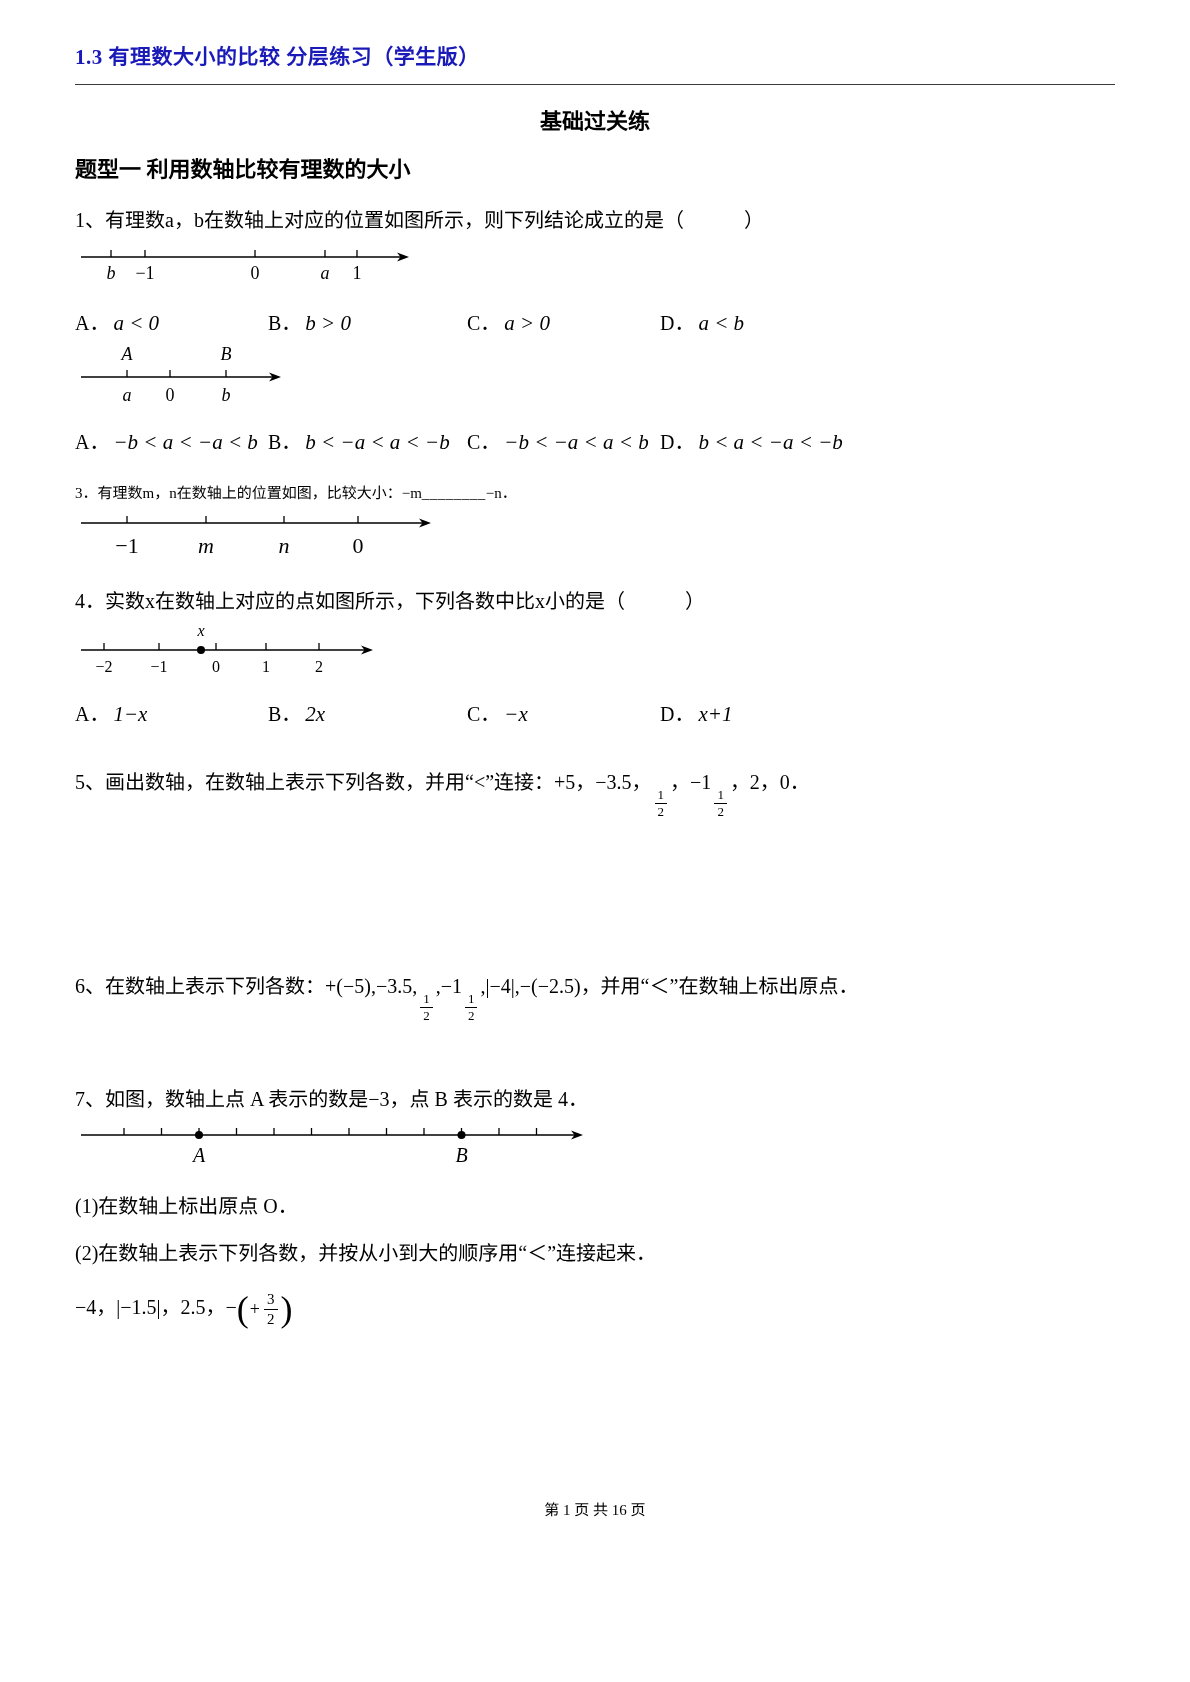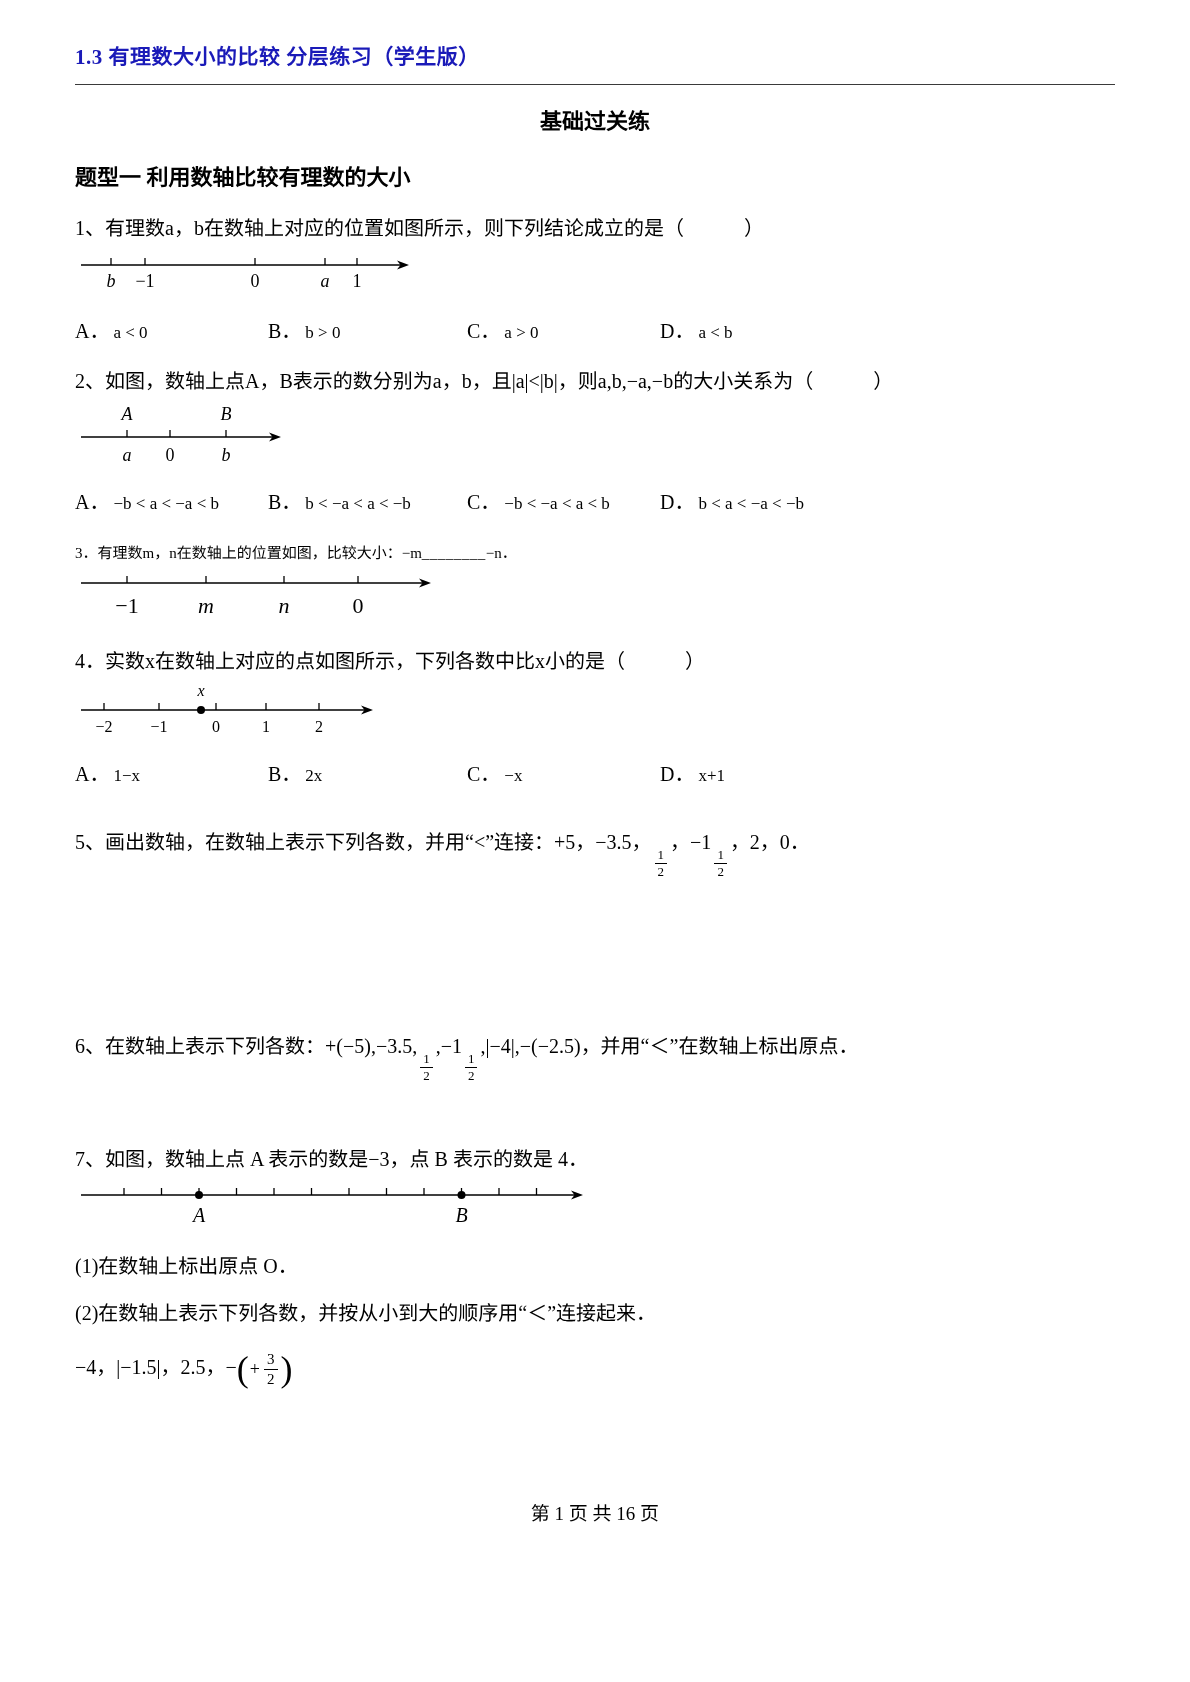--- a/index.html
+++ b/index.html
@@ -9,48 +9,48 @@
     background:#ffffff; color:#000;
     font-family:"Liberation Serif","DejaVu Serif",serif;
     padding:34px 75px 0 75px;
   }
   .doc-title {
     text-align:left; color:#1a1ab8; font-size:21px; font-weight:bold;
     margin-top:6px; letter-spacing:0.5px;
   }
   .header-rule { border:none; border-top:1.5px solid #3a3a3a; margin-top:14px; }
   .section-title { text-align:center; font-size:22px; font-weight:bold; margin-top:18px; }
-  .topic-heading { font-size:22px; font-weight:bold; margin-top:24px; }
+  .topic-heading { font-size:22px; font-weight:bold; margin-top:16px; }
   .stem { font-size:20px; line-height:1.5; margin-top:22px; }
   .numberline { margin-top:8px; margin-left:4px; }
   .options {
     display:grid; grid-template-columns:193px 199px 193px auto;
     font-size:20px; margin-top:16px; align-items:baseline;
   }
   .opt-label { margin-right:4px; }
-  .opt-val { font-size:17px; }
+  .opt-val { font-style:italic; font-size:21px; }
   .q3-line { margin-top:26px; font-size:15px; }
   .q3-blank { letter-spacing:0.5px; }
   .q5 { margin-top:40px; margin-bottom:150px; }
   .q6 { margin-bottom:60px; }
   .frac {
     display:inline-flex; flex-direction:column; align-items:center;
     font-size:13px; line-height:1.25; vertical-align:-10px; margin:0 3px;
     font-style:normal;
   }
   .frac .fnum { border-bottom:1px solid #000; padding:0 3px; }
   .frac .fden { padding:0 3px; }
   .part { font-size:20px; margin-top:18px; }
   .q7-nums { font-size:20px; margin-top:24px; }
   .paren-group { display:inline-flex; align-items:center; vertical-align:middle; }
   .bigparen { font-size:36px; font-weight:300; line-height:0.85; }
   .paren-plus { font-size:18px; margin:0 1px; }
   .footer {
     position:absolute; top:1498px; left:0; width:100%;
-    text-align:center; font-size:19px;
+    text-align:center; font-size:15px;
   }
 </style>
 </head>
 <body>
 
 <div class="page">
 
   <header>
     <h1 class="doc-title">1.3 有理数大小的比较 分层练习（学生版）</h1>
     <hr class="header-rule">
@@ -77,21 +77,20 @@
         </svg></div>
     <div class="options">
       <span><span class="opt-label">A．</span><span class="opt-val">a &lt; 0</span></span>
       <span><span class="opt-label">B．</span><span class="opt-val">b &gt; 0</span></span>
       <span><span class="opt-label">C．</span><span class="opt-val">a &gt; 0</span></span>
       <span><span class="opt-label">D．</span><span class="opt-val">a &lt; b</span></span>
     </div>
   </section>
 
   <section>
-    <p class="stem">2、如图，数轴上点A，B表示的数分别为a，b，且|a|&lt;|b|，则a,b,−a,−b的大小关系为（　　　）</p>
     <div class="numberline"><svg width="215" height="62">
           <line x1="2" y1="33" x2="196" y2="33" stroke="#000" stroke-width="1.4"></line>
           <path d="M 202 33 L 190 28.5 L 193.5 33 L 190 37.5 Z" fill="#000"></path>
           <line x1="48" y1="26" x2="48" y2="33" stroke="#000" stroke-width="1.3"></line>
           <line x1="91" y1="26" x2="91" y2="33" stroke="#000" stroke-width="1.3"></line>
           <line x1="147" y1="26" x2="147" y2="33" stroke="#000" stroke-width="1.3"></line>
           <text x="48" y="16" text-anchor="middle" font-size="18" font-family="Liberation Serif, DejaVu Serif, serif" font-style="italic">A</text>
           <text x="147" y="16" text-anchor="middle" font-size="18" font-family="Liberation Serif, DejaVu Serif, serif" font-style="italic">B</text>
           <text x="48" y="57" text-anchor="middle" font-size="18" font-family="Liberation Serif, DejaVu Serif, serif" font-style="italic">a</text>
           <text x="91" y="57" text-anchor="middle" font-size="18" font-family="Liberation Serif, DejaVu Serif, serif">0</text>

